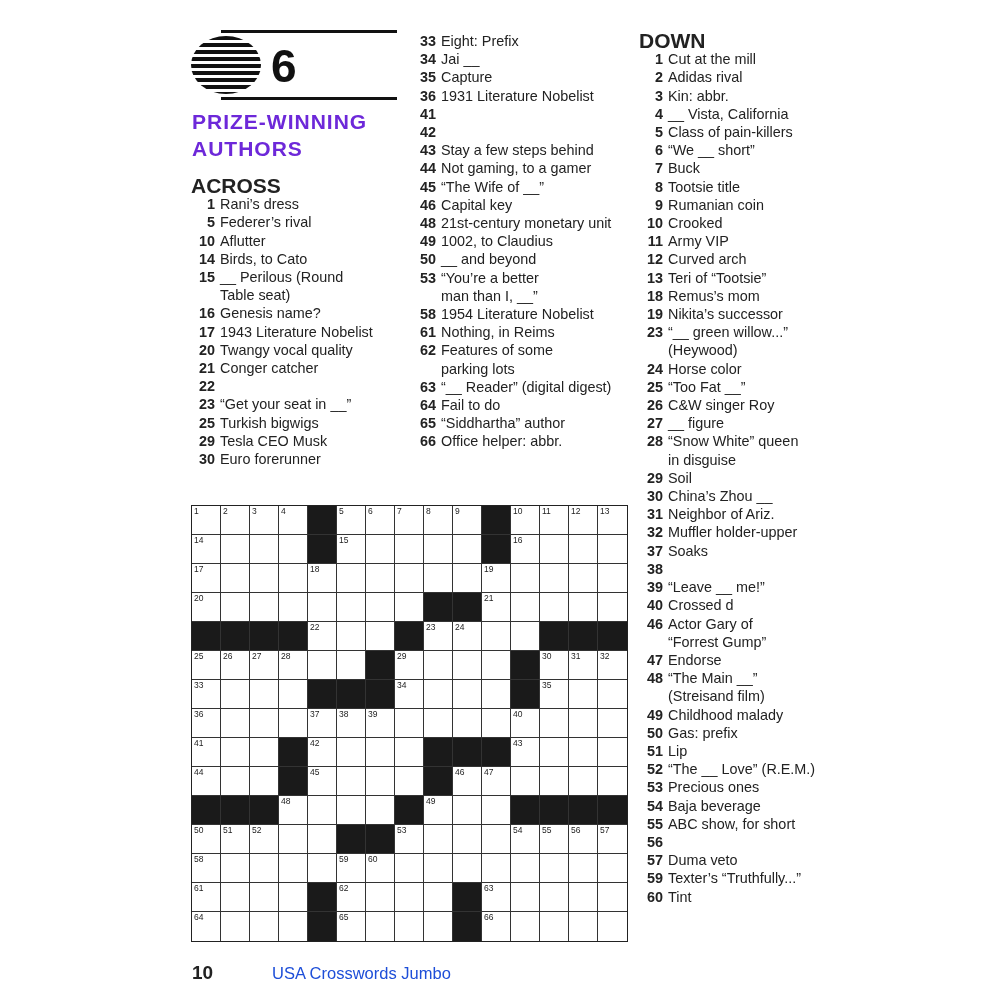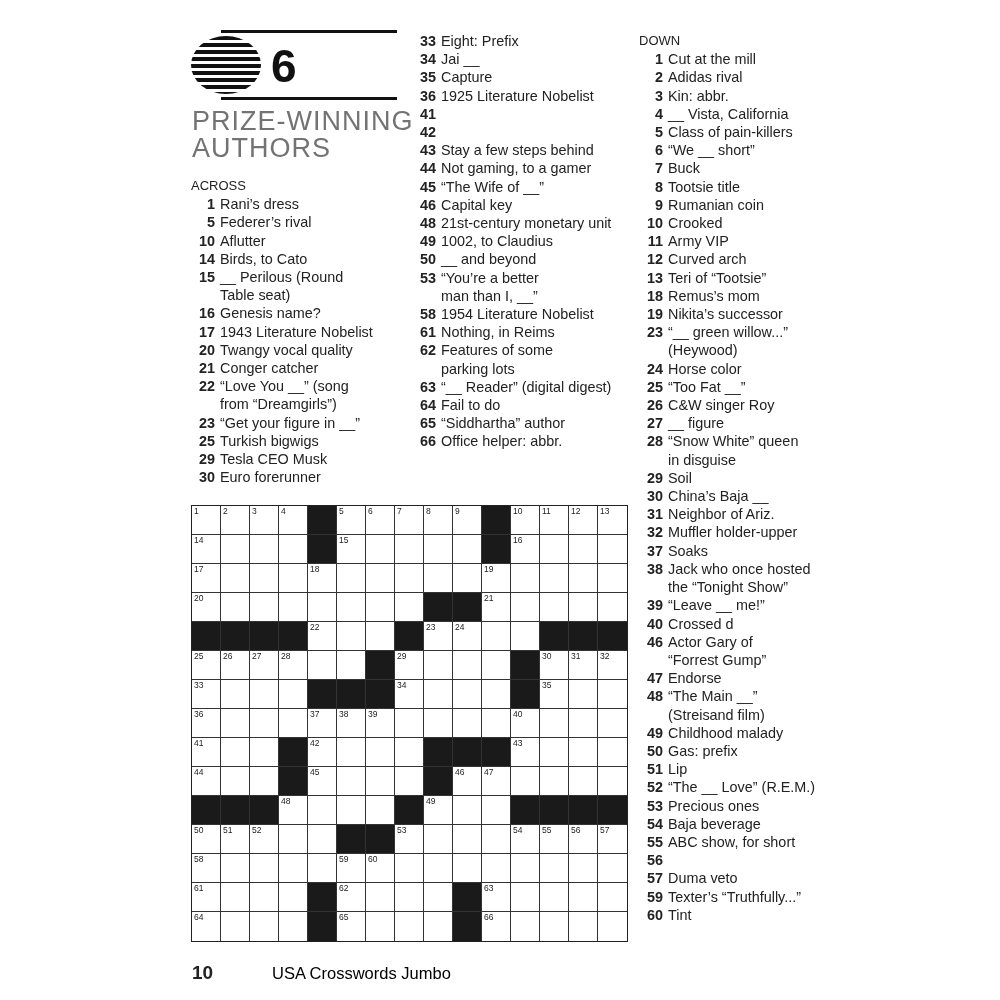--- a/index.html
+++ b/index.html
@@ -4,37 +4,37 @@
 <style>
   html, body { margin: 0; padding: 0; background: #ffffff; }
   body { width: 1000px; height: 1000px; position: relative; overflow: hidden;
          font-family: "Liberation Sans", sans-serif; color: #222; }
   .logo { position: absolute; left: 191px; top: 30px; width: 206px; height: 72px; }
   .logo .topline { position: absolute; left: 30px; top: 0; width: 176px; height: 3px; background: #111; }
   .logo .botline { position: absolute; left: 30px; top: 67px; width: 176px; height: 3px; background: #111; }
   .logo .disc { position: absolute; left: 0; top: 6px; width: 70px; height: 58px; border-radius: 50%;
                 background: repeating-linear-gradient(to bottom, #111 0 4px, #fff 4px 7px); }
   .logo .num { position: absolute; left: 80px; top: 8px; font-size: 46px; font-weight: bold; color: #111; line-height: 56px; }
-  .title { position: absolute; left: 192px; top: 108px; font-size: 27px; font-weight: normal; letter-spacing: 1px; line-height: 27px; color: #737373; }
+  .title { position: absolute; left: 192px; top: 108px; font-size: 21px; font-weight: bold; letter-spacing: 1px; line-height: 27px; color: #6d28d9; }
   .col { position: absolute; font-size: 14.4px; line-height: 18.2px; }
-  .col .head { font-weight: normal; font-size: 13px; margin-bottom: 0; }
+  .col .head { font-weight: bold; font-size: 21px; margin-bottom: 0; }
   .clue { display: flex; }
   .clue .n { width: 24px; text-align: right; font-weight: bold; padding-right: 5px; flex-shrink: 0; }
   .clue .t { white-space: pre-wrap; }
   #across1 { left: 191px; top: 177px; width: 220px; }
   #across2 { left: 412px; top: 32px; width: 222px; }
   #down { left: 639px; top: 32px; width: 200px; }
   .grid { position: absolute; left: 191px; top: 505px; width: 435px; height: 435px;
           display: grid; grid-template-columns: repeat(15, 29px); grid-template-rows: repeat(15, 29px);
           border: 1px solid #222; box-sizing: content-box; }
   .cell { border-right: 1px solid #333; border-bottom: 1px solid #333; position: relative; background: #fff; box-sizing: border-box; }
   .cell.black { background: #1a1a1a; }
   .cell .cn { position: absolute; left: 2px; top: 1px; font-size: 8.5px; line-height: 9px; color: #222; }
   .footer-num { position: absolute; left: 192px; top: 962px; font-size: 19px; font-weight: bold; color: #222; }
-  .footer-title { position: absolute; left: 272px; top: 964px; font-size: 16.5px; color: #000000; }
+  .footer-title { position: absolute; left: 272px; top: 964px; font-size: 16.5px; color: #1d4ed8; }
 </style>
 </head>
 <body>
 
 <div class="logo">
   <div class="topline"></div>
   <div class="disc"></div>
   <div class="num">6</div>
   <div class="botline"></div>
 </div>
@@ -79,26 +79,24 @@
       <div class="clue">
         <span class="n">20</span>
         <span class="t">Twangy vocal quality</span>
       </div>
       <div class="clue">
         <span class="n">21</span>
         <span class="t">Conger catcher</span>
       </div>
       <div class="clue">
         <span class="n">22</span>
-        <span class="t">“Love You __” (song
-from “Dreamgirls”)</span>
       </div>
       <div class="clue">
         <span class="n">23</span>
-        <span class="t">“Get your figure in __”</span>
+        <span class="t">“Get your seat in __”</span>
       </div>
       <div class="clue">
         <span class="n">25</span>
         <span class="t">Turkish bigwigs</span>
       </div>
       <div class="clue">
         <span class="n">29</span>
         <span class="t">Tesla CEO Musk</span>
       </div>
       <div class="clue">
@@ -116,21 +114,21 @@
       <div class="clue">
         <span class="n">34</span>
         <span class="t">Jai __</span>
       </div>
       <div class="clue">
         <span class="n">35</span>
         <span class="t">Capture</span>
       </div>
       <div class="clue">
         <span class="n">36</span>
-        <span class="t">1925 Literature Nobelist</span>
+        <span class="t">1931 Literature Nobelist</span>
       </div>
       <div class="clue">
         <span class="n">41</span>
       </div>
       <div class="clue">
         <span class="n">42</span>
       </div>
       <div class="clue">
         <span class="n">43</span>
         <span class="t">Stay a few steps behind</span>
@@ -283,38 +281,36 @@
         <span class="n">28</span>
         <span class="t">“Snow White” queen
 in disguise</span>
       </div>
       <div class="clue">
         <span class="n">29</span>
         <span class="t">Soil</span>
       </div>
       <div class="clue">
         <span class="n">30</span>
-        <span class="t">China’s Baja __</span>
+        <span class="t">China’s Zhou __</span>
       </div>
       <div class="clue">
         <span class="n">31</span>
         <span class="t">Neighbor of Ariz.</span>
       </div>
       <div class="clue">
         <span class="n">32</span>
         <span class="t">Muffler holder-upper</span>
       </div>
       <div class="clue">
         <span class="n">37</span>
         <span class="t">Soaks</span>
       </div>
       <div class="clue">
         <span class="n">38</span>
-        <span class="t">Jack who once hosted
-the “Tonight Show”</span>
       </div>
       <div class="clue">
         <span class="n">39</span>
         <span class="t">“Leave __ me!”</span>
       </div>
       <div class="clue">
         <span class="n">40</span>
         <span class="t">Crossed d</span>
       </div>
       <div class="clue">

